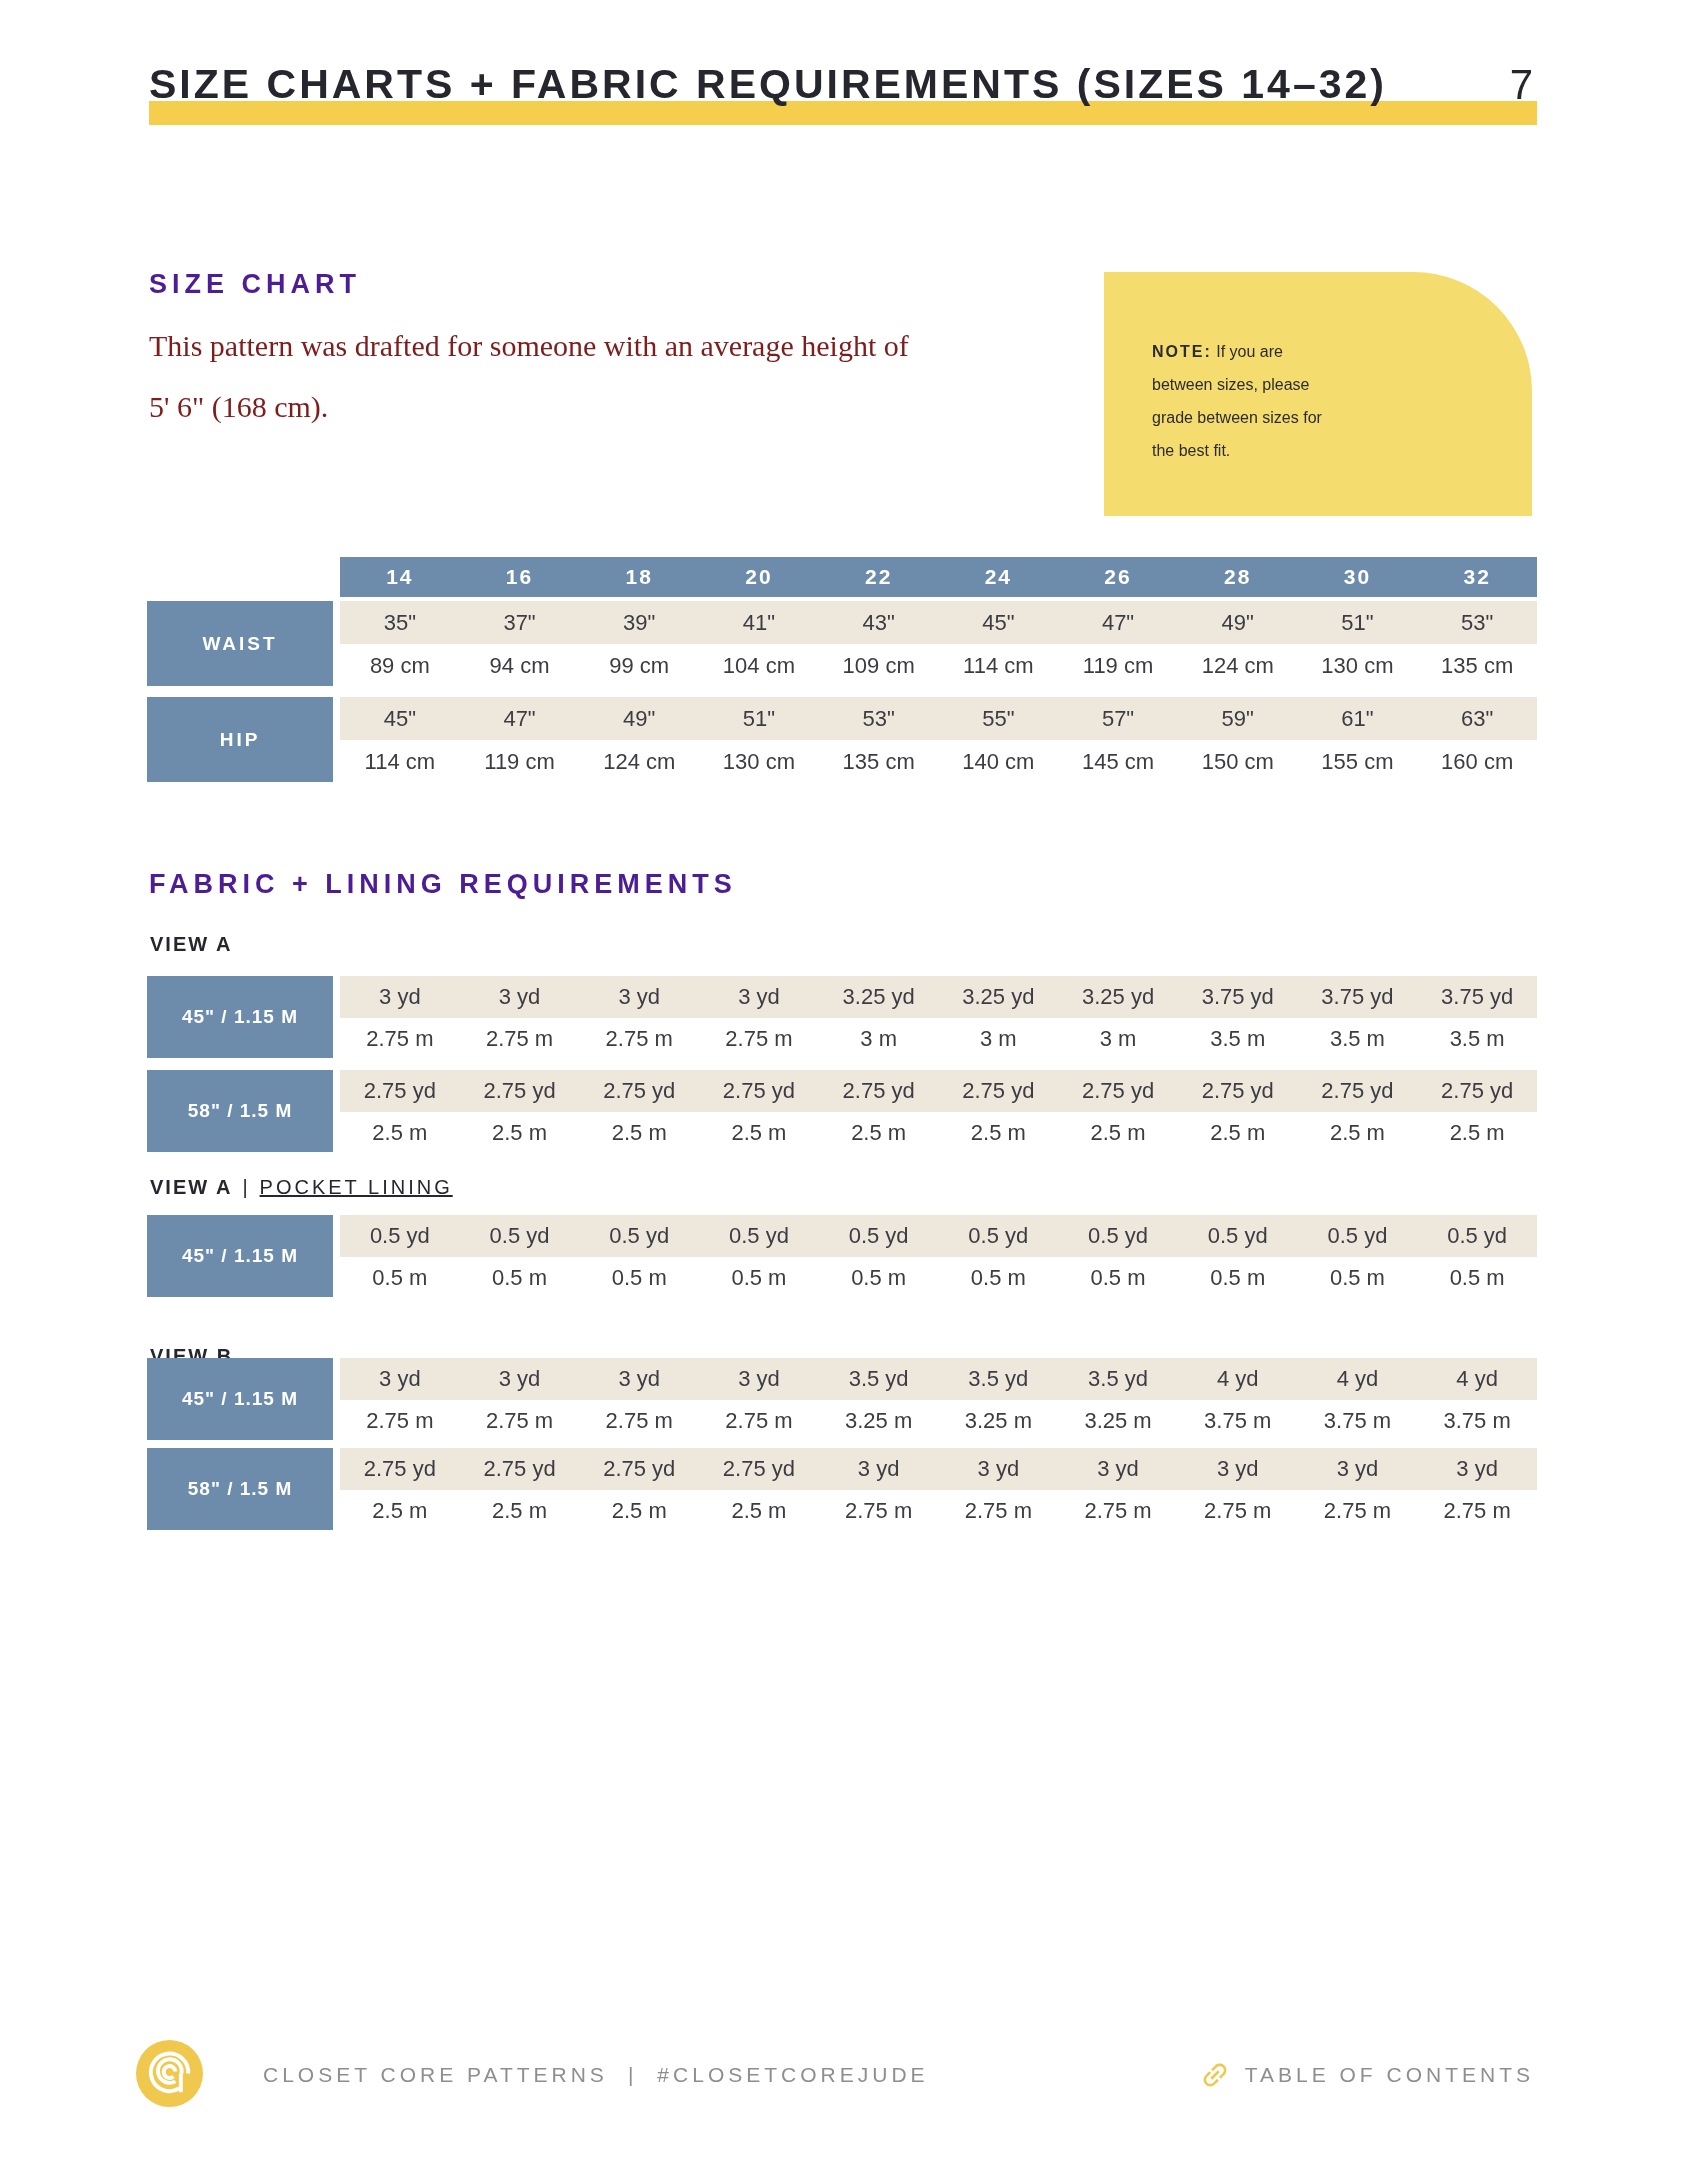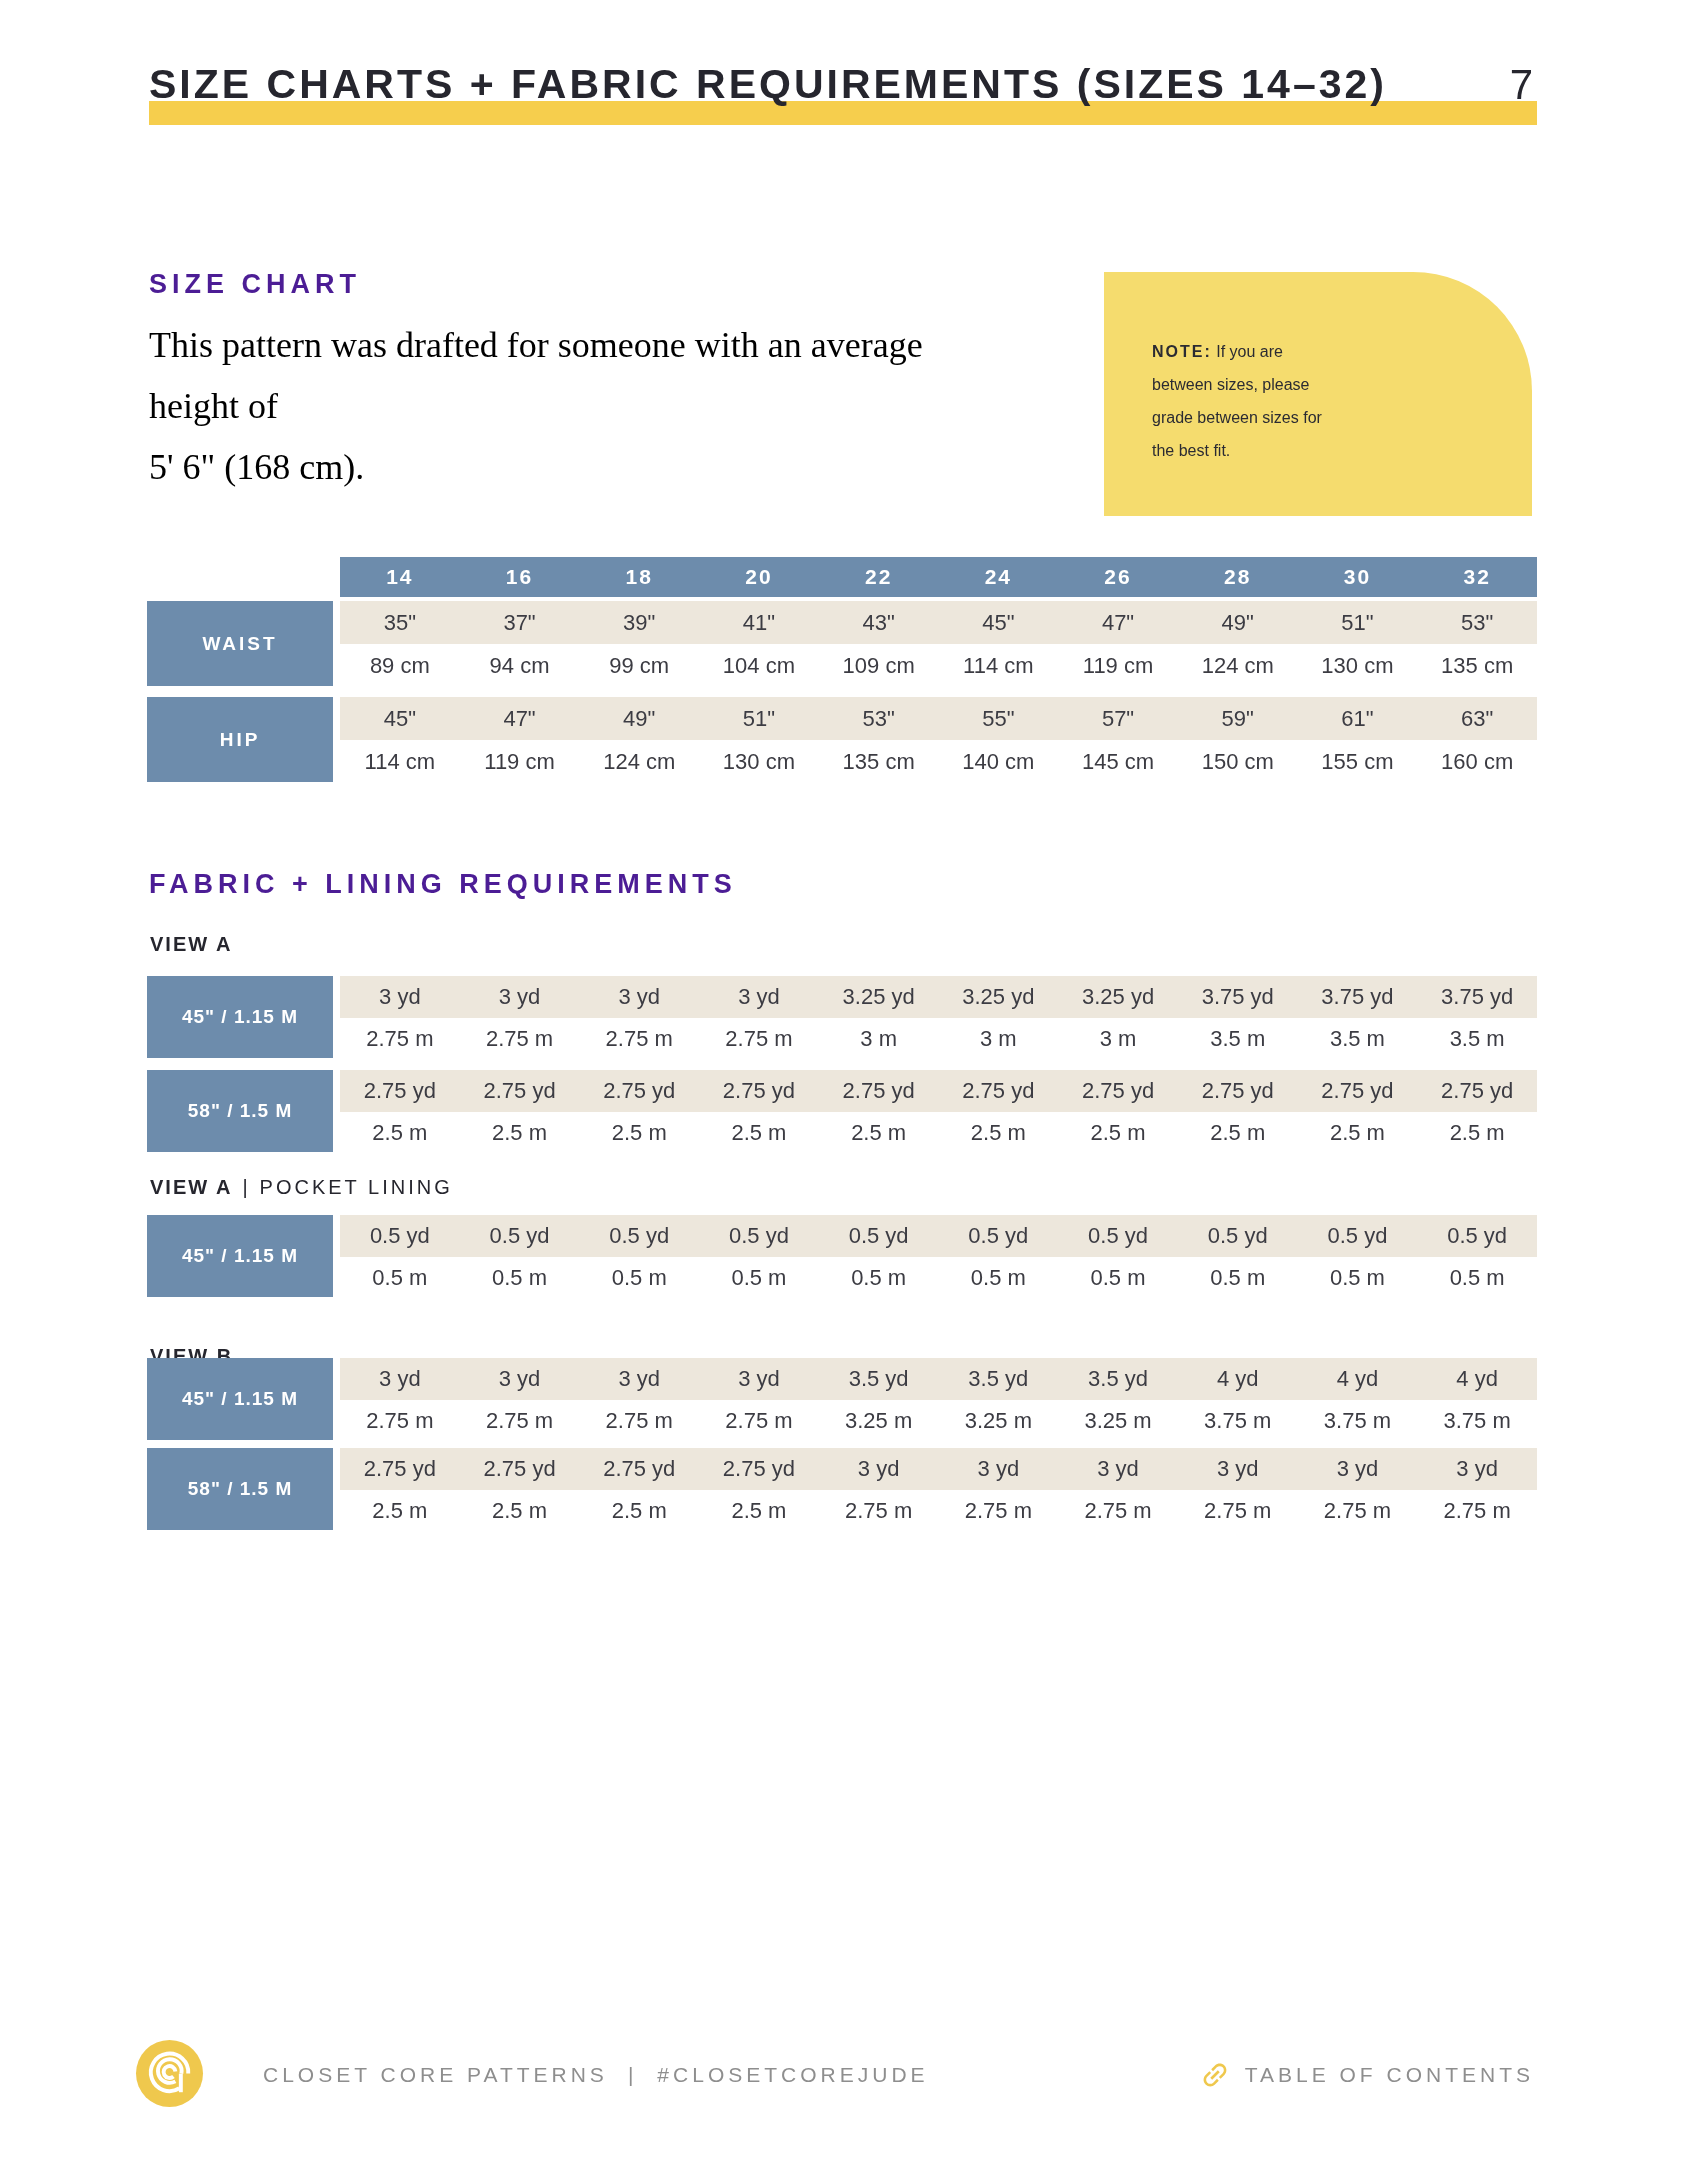--- a/index.html
+++ b/index.html
@@ -10,21 +10,21 @@
   
   .title-highlight { position:absolute; left:149px; top:101px; width:1388px; height:24px; background:#F6CE4D; }
   .doc-title { position:absolute; left:149px; top:61px; font-size:41px; font-weight:700; letter-spacing:3px; color:#26262e; white-space:nowrap; z-index:2; }
   .pagenum { position:absolute; top:61px; right:150px; font-size:42px; font-weight:500; color:#26262e; z-index:2; }
 
   
   .sec-h { position:absolute; left:149px; font-size:27px; font-weight:700; letter-spacing:5px; color:#4c1d95; white-space:nowrap; }
   .sizechart-h { top:269px; }
   .fabric-h { top:869px; }
 
-  .desc { position:absolute; left:149px; top:315px; width:851px; font-family:"Liberation Serif", serif; font-size:36px; line-height:61px; color:#000000; }
+  .desc { position:absolute; left:149px; top:315px; width:851px; font-family:"Liberation Serif", serif; font-size:30px; line-height:61px; color:#7f1d1d; }
 
   
   .note { position:absolute; left:1104px; top:272px; width:428px; height:244px; background:#F5DC6E; border-radius:0 119px 0 0; }
   .note p { padding:63px 65px 0 48px; font-size:16px; line-height:33px; color:#2b2b32; }
   .note strong { letter-spacing:2px; font-weight:700; }
 
   
   .size-table { position:absolute; left:147px; top:557px; width:1390px; height:225px; }
   .size-header { position:absolute; left:193px; top:0; width:1197px; height:40px; background:#6D8CAC; display:grid; grid-template-columns:repeat(10,1fr); }
   .size-header .cell { color:#fff; font-weight:700; font-size:21px; letter-spacing:2px; display:flex; align-items:center; justify-content:center; }
@@ -36,21 +36,21 @@
   .drow { height:43px; display:grid; grid-template-columns:repeat(10,1fr); }
   .beige { background:#EDE7DC; }
   .drow .cell, .frow .cell { display:flex; align-items:center; justify-content:center; font-size:22px; color:#3c3c43; }
 
   
   .view-title { position:absolute; left:150px; font-size:20px; color:#26262e; letter-spacing:2px; font-weight:700; white-space:nowrap; }
   .vt-a { top:933px; }
   .vt-ap { top:1176px; }
   .vt-b { top:1345px; }
   .vt-sep { font-weight:400; margin:0 10px; color:#26262e; }
-  .vt-reg { font-weight:400; letter-spacing:3px; }
+  .vt-reg { font-weight:400; letter-spacing:3px;text-decoration:underline; }
   .fab-block { position:absolute; left:147px; width:1390px; height:82px; }
   .fb00 { top:976px; } .fb01 { top:1070px; } .fb10 { top:1215px; } .fb20 { top:1358px; } .fb21 { top:1448px; }
   .blabel { position:absolute; left:0; top:0; width:186px; height:100%; background:#6D8CAC; color:#fff; font-weight:700; font-size:19px; letter-spacing:1px; display:flex; align-items:center; justify-content:center; }
   .fdata { position:absolute; left:193px; top:0; width:1197px; height:100%; }
   .frow { height:42px; display:grid; grid-template-columns:repeat(10,1fr); }
   .frow.row-m { height:41px; }
 
   
   .logo { position:absolute; left:135px; top:2039px; width:69px; height:69px; }
   .brand { position:absolute; left:263px; top:2063px; font-size:21px; letter-spacing:4px; color:#8e8e8e; white-space:nowrap; }

